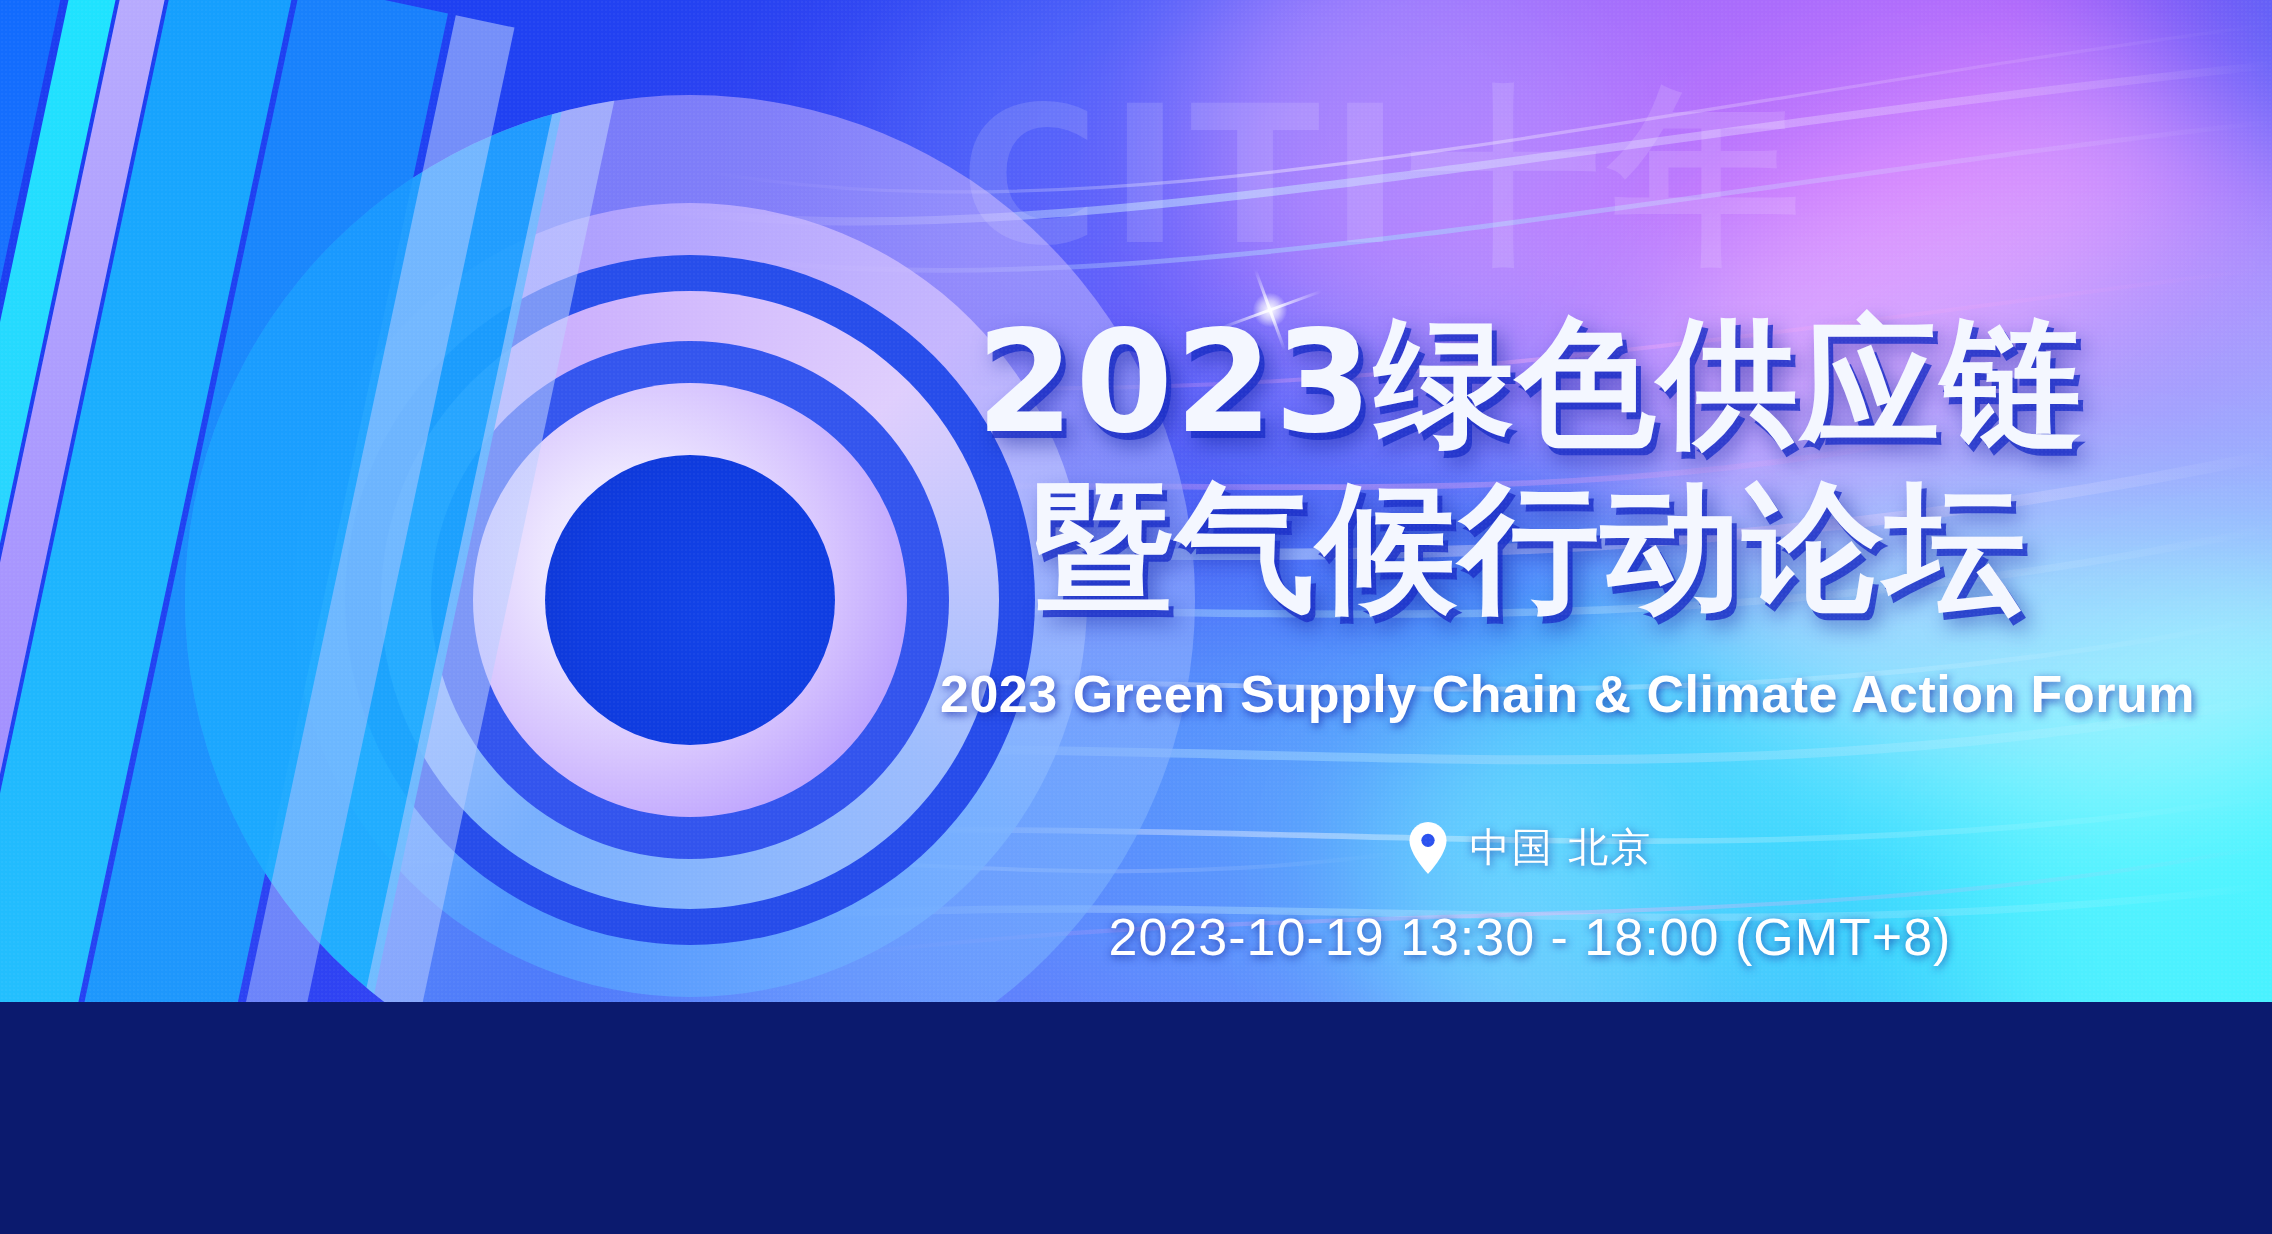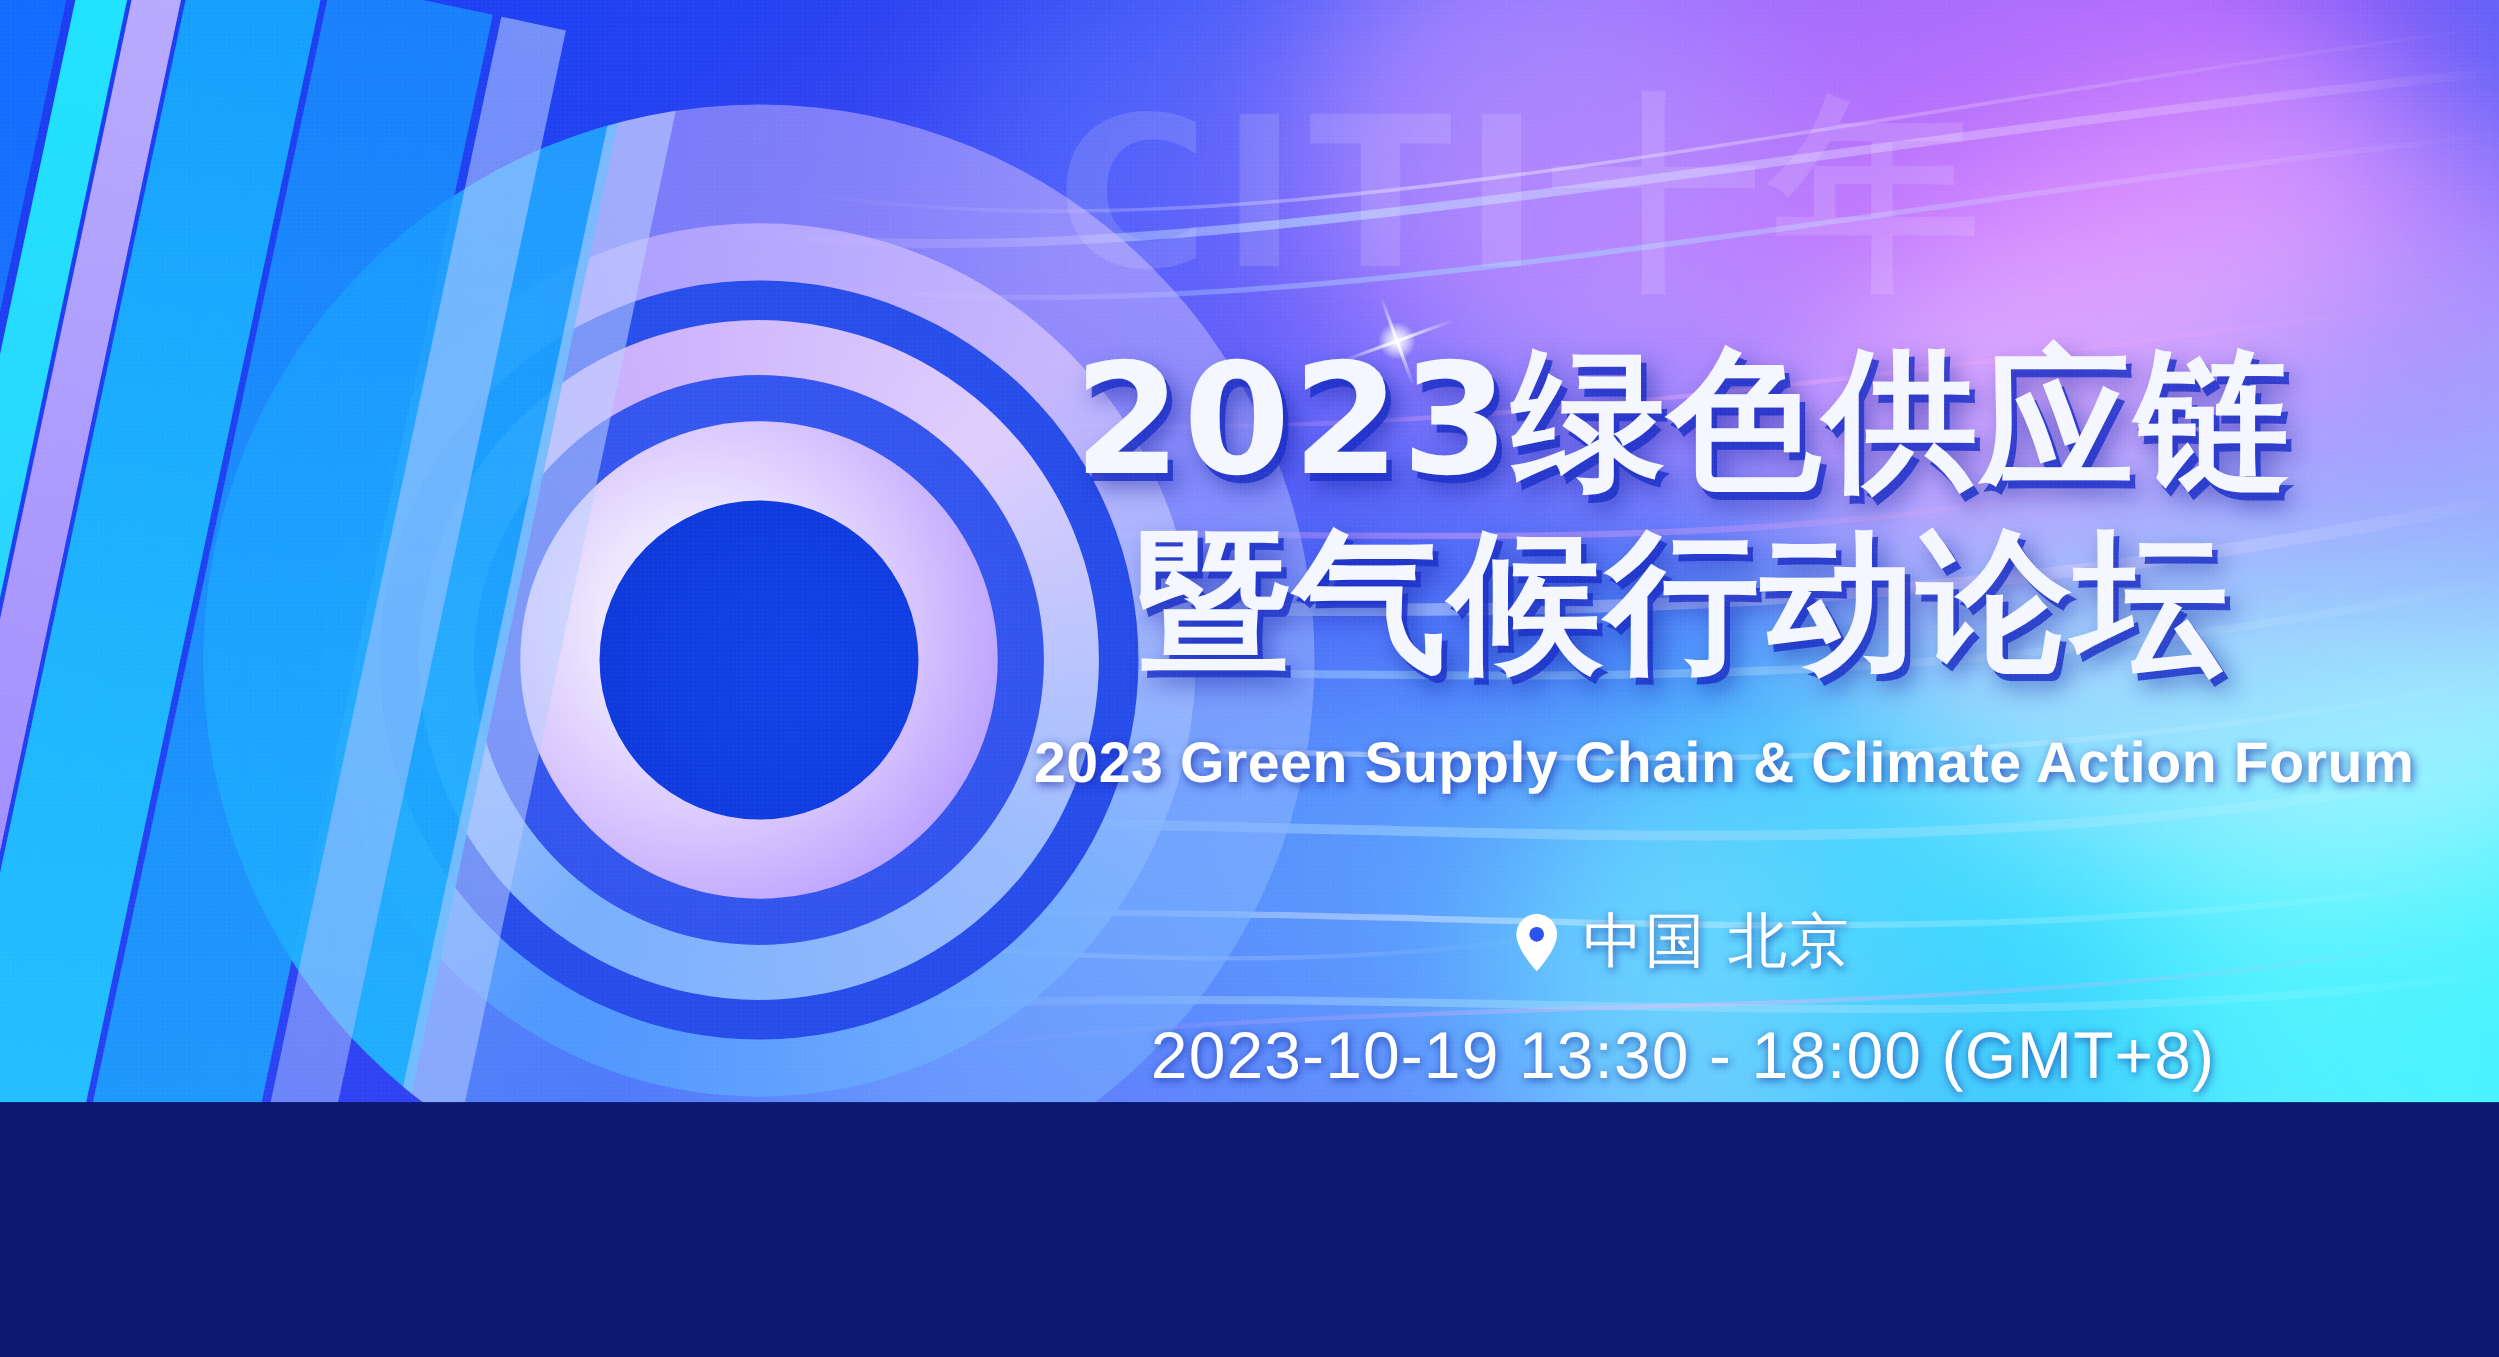--- a/index.html
+++ b/index.html
@@ -117,29 +117,29 @@
     color:#ffffff;
     white-space:nowrap;
     text-shadow:2px 3px 9px rgba(20,40,170,.75);
     font-family:"Liberation Sans","DejaVu Sans",sans-serif;
   }
 
   .meta{margin-top:96px;}
 
   .venue{
     display:flex;align-items:center;justify-content:center;gap:22px;
-    font-size:54px;font-weight:400;color:#ffffff;letter-spacing:2px;
+    font-size:40px;font-weight:400;color:#ffffff;letter-spacing:2px;
     text-shadow:1px 2px 8px rgba(16,34,150,.70);
     font-family:"DejaVu Sans","Liberation Sans",sans-serif;
   }
   .pin{width:40px;height:52px;flex:0 0 auto;display:block;}
 
   .datetime{
     margin-top:32px;
-    font-size:60px;font-weight:400;color:#ffffff;letter-spacing:1px;
+    font-size:52px;font-weight:400;color:#ffffff;letter-spacing:1px;
     text-shadow:1px 2px 8px rgba(16,34,150,.70);
     font-family:"Liberation Sans","DejaVu Sans",sans-serif;
   }
 
   .grain{position:absolute;inset:0;opacity:.045;
     background-image:radial-gradient(rgba(255,255,255,.8) 1px,transparent 1px);
     background-size:4px 4px;pointer-events:none;}
 </style>
 </head>
 <body>

